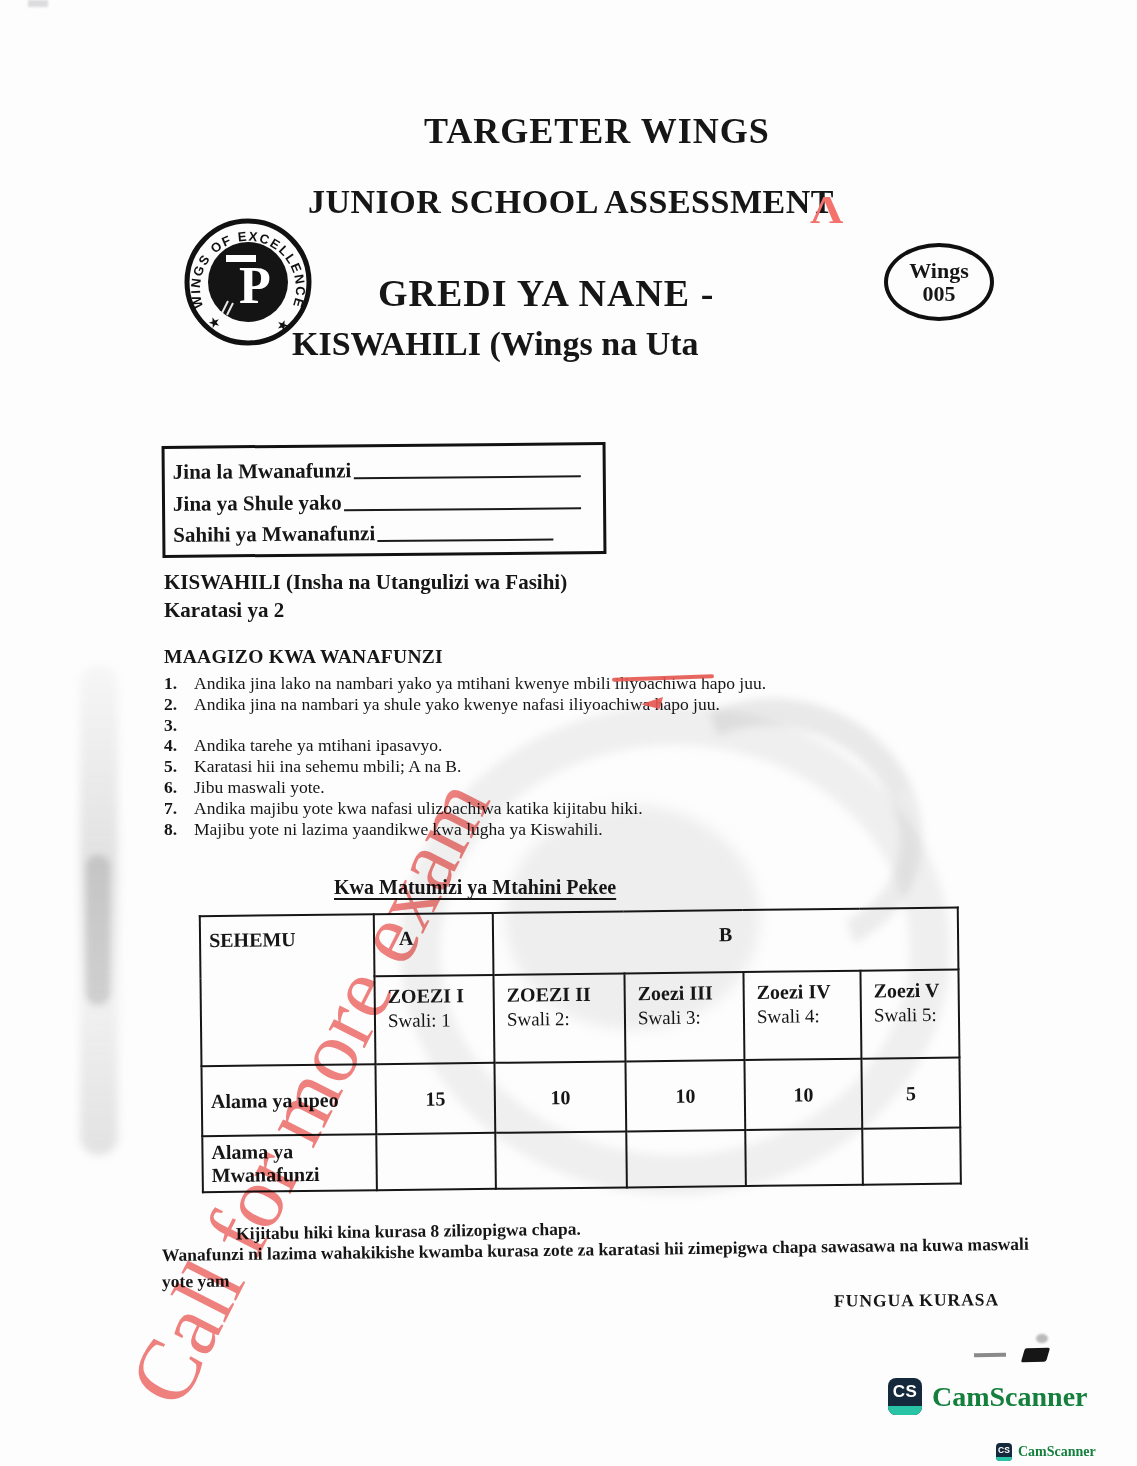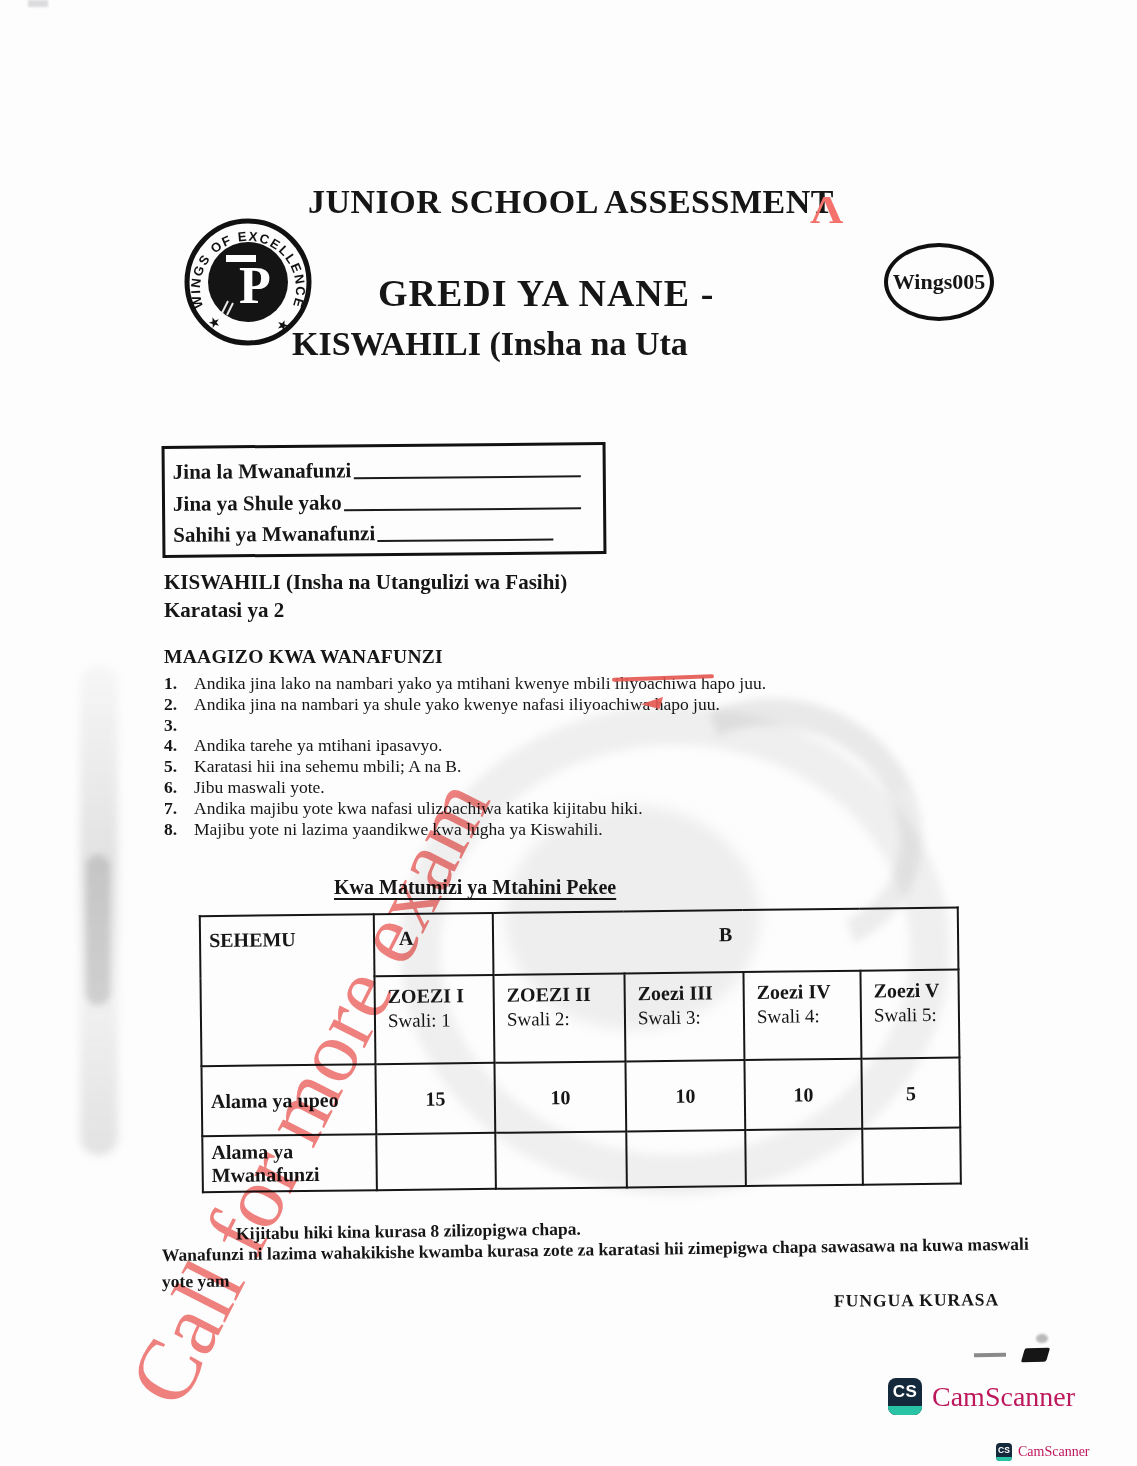--- a/index.html
+++ b/index.html
@@ -31,21 +31,21 @@
   
   .hline{position:absolute;font-weight:bold;white-space:nowrap;z-index:2;}
   #t1{left:424px;top:110px;font-size:36px;letter-spacing:1px;}
   #t2{left:308px;top:183px;font-size:34px;letter-spacing:.5px;}
   #t3{left:378px;top:243px;font-size:38px;letter-spacing:1px;margin-top:28px;}
   #t4{left:292px;top:325px;font-size:34px;}
   #caret{position:absolute;left:812px;top:185px;font-size:41px;font-weight:bold;
      color:#f4716c;z-index:3;transform:scaleX(1.12);}
   #logo{position:absolute;left:180px;top:216px;width:136px;height:132px;z-index:2;}
   #badge{position:absolute;left:884px;top:243px;width:102px;height:70px;border:4px solid #101010;
-     border-radius:50%;display:flex;flex-direction:row;align-items:center;justify-content:center;
+     border-radius:50%;display:flex;flex-direction:column;align-items:center;justify-content:center;
      font-weight:bold;font-size:22px;line-height:1.05;z-index:2;}
 
   
   #student-box{position:absolute;left:162px;top:444px;width:444px;height:112px;
      border:3px solid #121212;transform:rotate(-0.5deg);box-sizing:border-box;
      padding:5px 10px 7px 8px;display:flex;flex-direction:column;justify-content:space-between;z-index:2;}
   .nb-row{display:flex;align-items:flex-end;font-weight:bold;font-size:21px;height:33px;white-space:nowrap;}
   .nb-line{flex:1;border-bottom:2.5px solid #1b1b1b;margin:0 12px 4px 2px;}
   .nb-line.short{margin-right:40px;}
 
@@ -92,21 +92,21 @@
   #cs-small{left:996px;top:1443px;}
   .cs-icon{position:relative;overflow:hidden;background:#15293c;flex:none;}
   #cs-big .cs-icon{width:34px;height:37px;border-radius:8px;}
   #cs-small .cs-icon{width:16px;height:18px;border-radius:4px;}
   .cs-strip{position:absolute;bottom:0;left:0;right:0;background:#29c3a5;}
   #cs-big .cs-strip{height:9px;} #cs-small .cs-strip{height:4px;}
   .cs-cs{position:absolute;left:0;right:0;text-align:center;color:#fff;
      font-family:"Liberation Sans",sans-serif;font-weight:bold;}
   #cs-big .cs-cs{top:4px;font-size:17px;letter-spacing:.5px;}
   #cs-small .cs-cs{top:2px;font-size:8.5px;}
-  .cs-text{color:#be185d;}
+  .cs-text{color:#15803d;font-weight:bold;}
   #cs-big .cs-text{margin-left:10px;font-size:28px;}
   #cs-small .cs-text{margin-left:6px;font-size:14px;}
 
   
   #wm{position:absolute;left:193px;top:1330px;font-size:88px;line-height:88px;white-space:nowrap;
      color:#ee6b68;opacity:.85;z-index:5;transform-origin:0 100%;transform:rotate(-63deg);
      mix-blend-mode:multiply;}
 </style>
 </head>
 <body>
@@ -116,24 +116,25 @@
   <div class="artifact" id="ghost-ring"></div>
   <div class="artifact" id="ghost-blob"></div>
   <div class="artifact" id="ghost-arc"></div>
   <div class="artifact" id="smudge-left"></div>
   <div class="artifact" id="smudge-left2"></div>
   <div class="artifact" id="mark-top-left"></div>
   <div class="artifact" id="mark-dash"></div>
   <div class="artifact" id="mark-blob"></div>
   <div class="artifact" id="mark-fleck"></div>
 
+  <div class="hline" id="t1">TARGETER WINGS</div>
   <div class="hline" id="t2"><span>JUNIOR SCHOOL ASSESSME</span><span>N</span><span>T</span></div>
   <div id="caret">Λ</div>
   <div class="hline" id="t3">GREDI YA NANE -</div>
-  <div class="hline" id="t4">KISWAHILI (Insha na Uta</div>
+  <div class="hline" id="t4">KISWAHILI (Wings na Uta</div>
 
   <svg id="logo" viewBox="0 0 136 132">
     <circle cx="68" cy="66" r="61" fill="none" stroke="#111" stroke-width="5"></circle>
     <path id="logo-arc" d="M 24,92 A 48,48 0 1 1 112,92" fill="none"></path>
     <text font-size="13" font-weight="bold" letter-spacing="1.6" fill="#111" font-family="Liberation Sans, sans-serif">
       <textPath href="#logo-arc" startOffset="50%" text-anchor="middle">WINGS OF EXCELLENCE</textPath>
     </text>
     <text x="30" y="113" font-size="14" fill="#111" transform="rotate(-20 30 113)">★</text>
     <text x="96" y="113" font-size="14" fill="#111" transform="rotate(20 100 110)">★</text>
     <circle cx="68" cy="66" r="40" fill="#141414"></circle>

